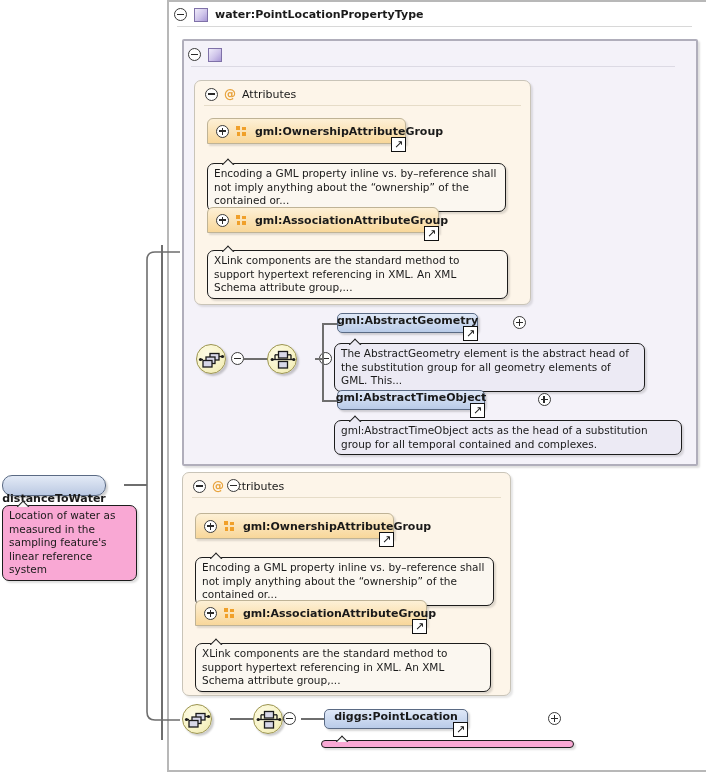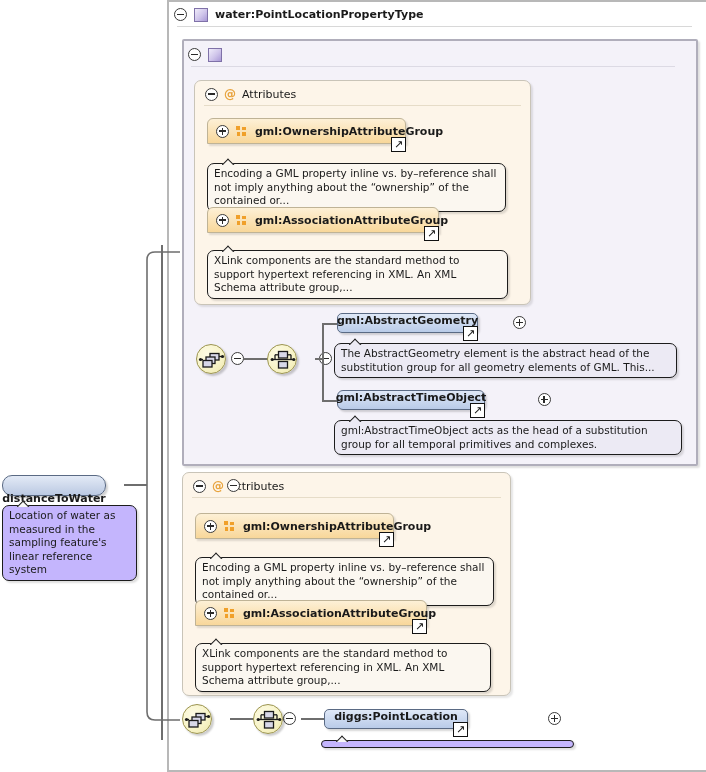--- a/index.html
+++ b/index.html
@@ -150,21 +150,21 @@
     border: 1.3px solid #1c1c1c;
     border-radius: 7px;
     padding: 3px 6px 3px 6px;
     font-size: 10.5px;
     line-height: 13.5px;
     color: #1a1a1a;
     box-shadow: 2px 2px 2px rgba(0,0,0,0.13);
   }
   .doc-bubble.cream { background: #fbf7f0; }
   .doc-bubble.lilac { background: #eceaf4; }
-  .doc-bubble.white { background: #c4b5fd; }
+  .doc-bubble.white { background: #f9a8d4; }
   .doc-bubble .tail {
     position: absolute; top: -7px; left: 14px;
     width: 14px; height: 8px; overflow: hidden;
   }
   .doc-bubble .tail::before {
     content: ""; position: absolute; left: 0; top: 4px;
     width: 11px; height: 11px;
     background: inherit;
     border-left: 1.3px solid #1c1c1c;
     border-top: 1.3px solid #1c1c1c;
@@ -317,34 +317,34 @@
 <div class="abs conn v" style="left:322px; top:325px; height:77px;"></div>
 <div class="abs conn h" style="left:322px; top:323px; width:15px;"></div>
 <div class="abs conn h" style="left:322px; top:400px; width:15px;"></div>
 
 
 <div class="element-box" style="left:337px; top:313px; width:141px;">
   <span class="element-label">gml:AbstractGeometry</span>
   <span class="ext-badge">↗</span>
 </div>
 <span class="pm-circle plus abs" style="left:480px; top:316px;"></span>
-<div class="doc-bubble lilac" style="left:334px; top:343px; width:343px;">
+<div class="doc-bubble lilac" style="left:334px; top:343px; width:311px;">
   <span class="tail"></span>
   <span>The AbstractGeometry element is the abstract head of the substitution group for all geometry elements of GML. This...</span>
 </div>
 
 
-<div class="element-box" style="left:337px; top:390px; width:148px;border-radius:6px;">
+<div class="element-box" style="left:337px; top:390px; width:148px;">
   <span class="element-label">gml:AbstractTimeObject</span>
   <span class="ext-badge">↗</span>
 </div>
 <span class="pm-circle plus abs" style="left:488px; top:393px;"></span>
 <div class="doc-bubble lilac" style="left:334px; top:420px; width:348px;">
   <span class="tail"></span>
-  <span>gml:AbstractTimeObject acts as the head of a substitution group for all temporal primitives and complexes.</span>
+  <span>gml:AbstractTimeObject acts as the head of a substitution group for all temporal contained and complexes.</span>
 </div>
 
 
 <div class="abs attributes-panel" id="attributes-panel-bottom">
   <div class="attributes-header">
     <span class="pm-circle"></span>
     <span class="at-sign">@</span>
     <span class="attributes-title">Attributes</span>
   </div>
   <div class="attributes-sep"></div>

